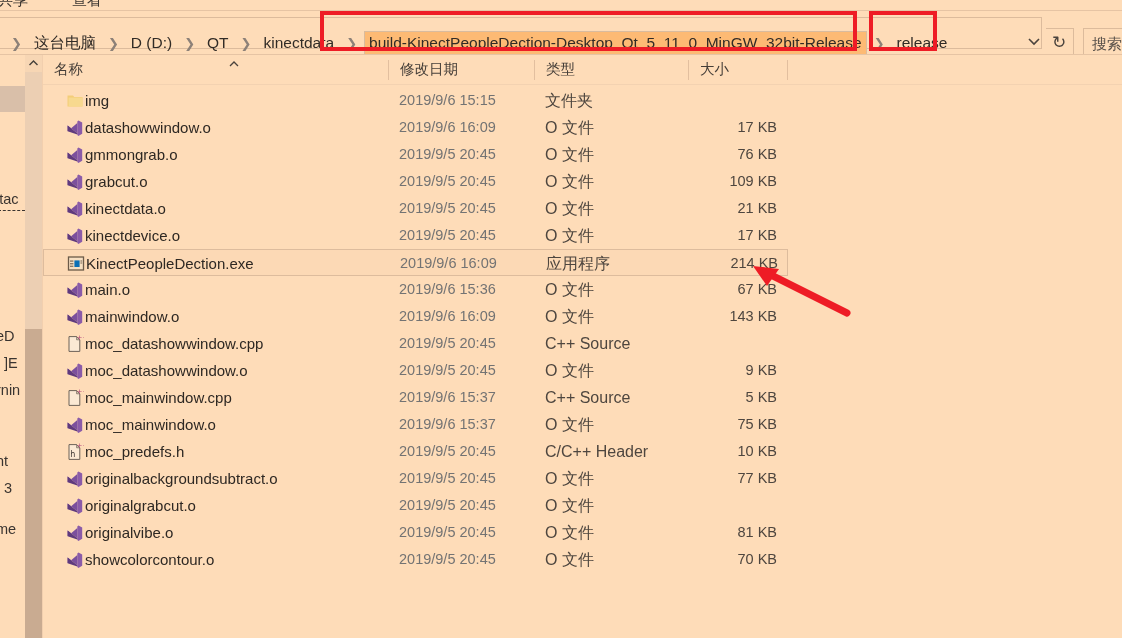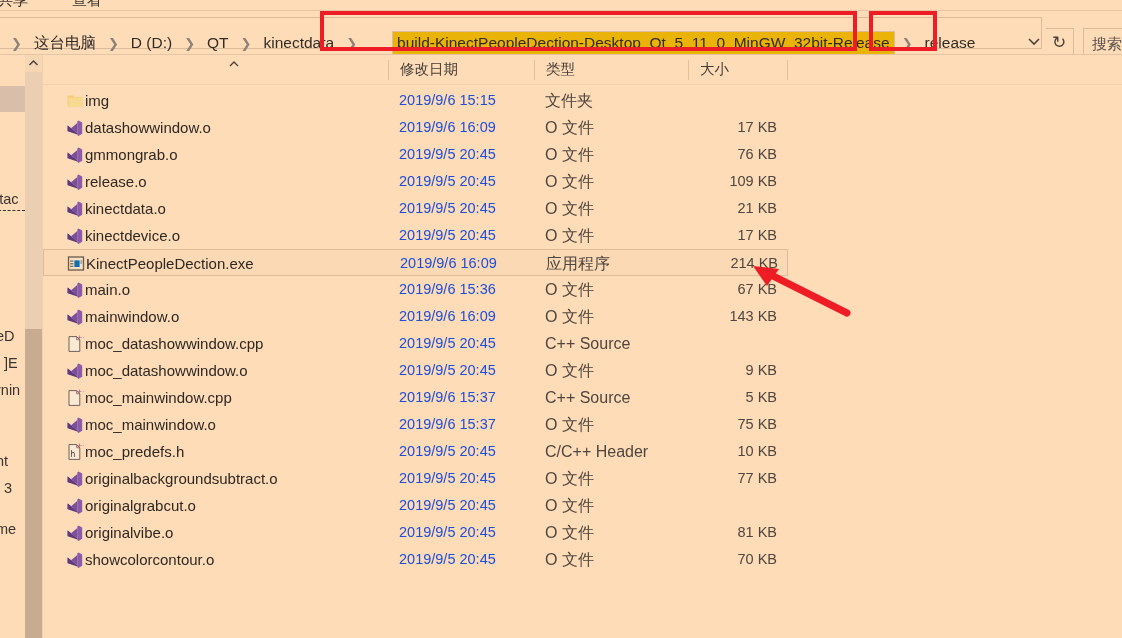--- a/index.html
+++ b/index.html
@@ -69,24 +69,23 @@
     font-size: 13px;
     padding: 0 7px;
     line-height: 1;
   }
   .crumb {
     padding: 4px 5px 5px 5px;
     line-height: 1;
     color: #312b26;
   }
   .crumb.hovered {
-    background: #eab308;
+    background: #fdba74;
     border: 1px solid #d9bb9e;
     padding: 3px 4px 4px 4px;
-    margin-left: 28px;
   }
 
   
   .redbox {
     position: absolute;
     border: 4px solid #ee1c25;
     box-sizing: border-box;
     pointer-events: none;
   }
   #redbox-path  { left: 320px; top: 11px;  width: 537px; height: 40px; }
@@ -280,21 +279,21 @@
     font-size: 15px;
     color: #2e2823;
     white-space: nowrap;
   }
   .cell-date {
     position: absolute;
     left: 356px; top: 0;
     height: 27px;
     line-height: 27px;
     font-size: 14.5px;
-    color: #1d4ed8;
+    color: #737373;
     white-space: nowrap;
   }
   .cell-type {
     position: absolute;
     left: 502px; top: 0;
     height: 27px;
     line-height: 27px;
     font-size: 16px;
     color: #4e463f;
     white-space: nowrap;
@@ -394,20 +393,21 @@
   </div>
   <div class="vscroll-thumb"></div>
   <div class="vscroll-thumb2"></div>
 </div>
 
 <div class="pane-split"></div>
 
 <div class="filepane">
 
   <div class="colheaders">
+    <div class="colhead" style="left:0px;width:345px;">名称</div>
     <div class="sort-arrow" style="left:185px;">
       <svg width="12" height="8" viewBox="0 0 12 8">
           <polyline points="2,6 6,2 10,6" fill="none" stroke="#4a433d" stroke-width="1.3"></polyline>
         </svg>
     </div>
     <div class="colsep" style="left:345px;"></div>
     <div class="colhead" style="left:346px;width:145px;">修改日期</div>
     <div class="colsep" style="left:491px;"></div>
     <div class="colhead" style="left:492px;width:153px;">类型</div>
     <div class="colsep" style="left:645px;"></div>
@@ -456,21 +456,21 @@
         <span class="cell-size">76 KB</span>
       </div>
       <div class="row">
         <span class="icon">
           <svg width="18" height="18" viewBox="0 0 18 18">
             <path d="M12.4 1.6 L16.2 3.6 v11.2 l-3.8 2.1 l-1.1 -1 V2.5 z" fill="#8a5ba8"></path>
             <path d="M1.6 12.2 L11.3 4.1 v10.1 L1.6 6.4 z" fill="#7b4f9d"></path>
             <path d="M1.6 6.4 L11.3 14.2 v1.2 L1.6 12.2 z" fill="#5f3a7d"></path>
           </svg>
         </span>
-        <span class="cell-name">release.o</span>
+        <span class="cell-name">grabcut.o</span>
         <span class="cell-date">2019/9/5 20:45</span>
         <span class="cell-type">O 文件</span>
         <span class="cell-size">109 KB</span>
       </div>
       <div class="row">
         <span class="icon">
           <svg width="18" height="18" viewBox="0 0 18 18">
             <path d="M12.4 1.6 L16.2 3.6 v11.2 l-3.8 2.1 l-1.1 -1 V2.5 z" fill="#8a5ba8"></path>
             <path d="M1.6 12.2 L11.3 4.1 v10.1 L1.6 6.4 z" fill="#7b4f9d"></path>
             <path d="M1.6 6.4 L11.3 14.2 v1.2 L1.6 12.2 z" fill="#5f3a7d"></path>

